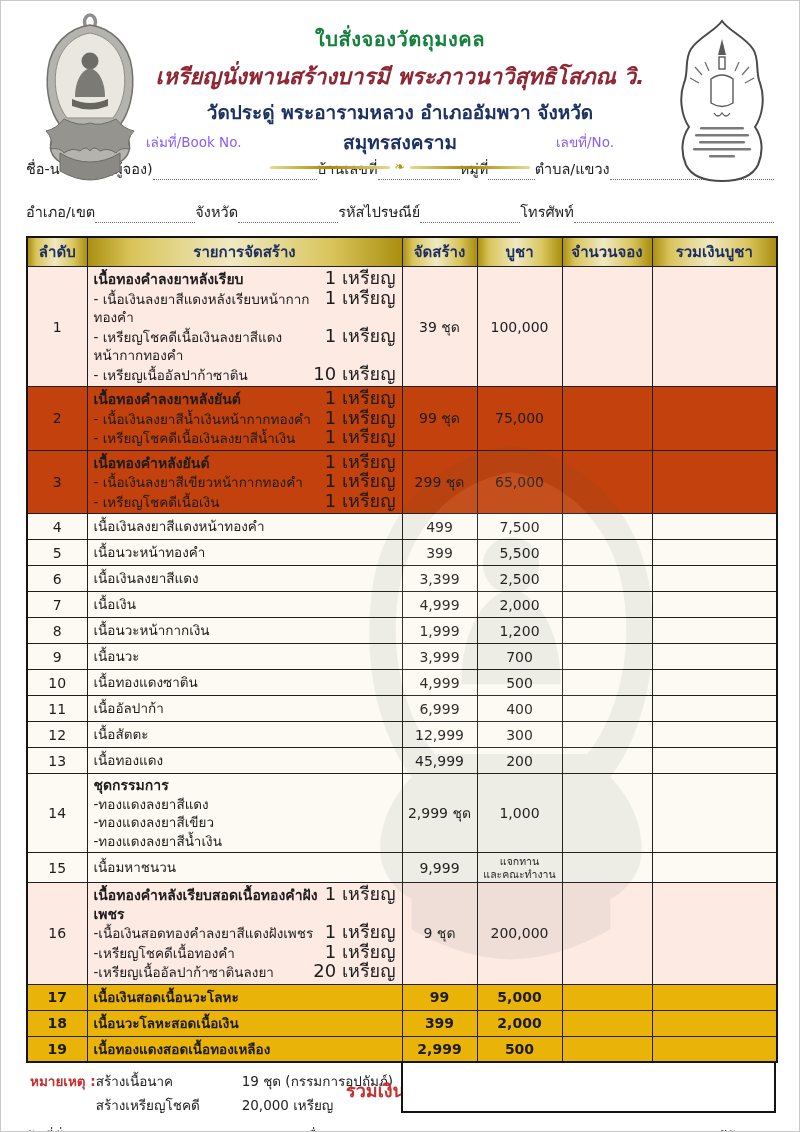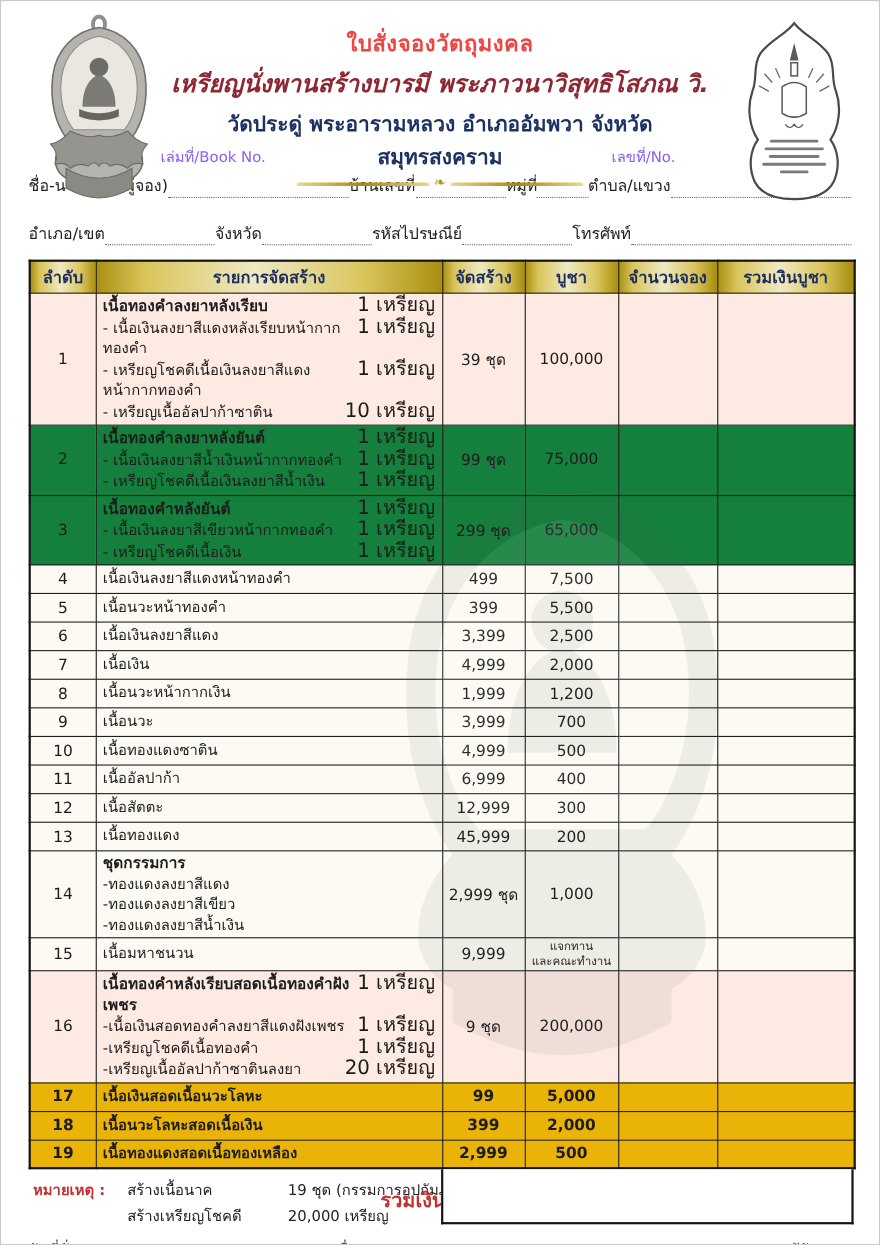--- a/index.html
+++ b/index.html
@@ -7,21 +7,21 @@
   body {
     width:800px; height:1132px; background:#ffffff; position:relative;
     font-family:"DejaVu Sans","Liberation Sans",sans-serif;
     color:#1c1c1c; border:1px solid #c9c9c9; overflow:hidden;
   }
   
   .header { position:relative; height:150px; }
   .medallion { position:absolute; left:33px; top:12px; }
   .amulet-back { position:absolute; left:668px; top:14px; }
   .titles { position:absolute; left:150px; right:150px; top:22px; text-align:center; }
-  .title-main { font-size:20px; font-weight:bold; color:#ef4444; letter-spacing:.5px; }
+  .title-main { font-size:20px; font-weight:bold; color:#15803d; letter-spacing:.5px; }
   .title-sub  { font-size:22px; font-weight:bold; font-style:italic; color:#8e2633; margin-top:4px; }
   .title-temple { font-size:19px; font-weight:bold; color:#1d3263; margin-top:3px; }
   .divider { display:flex; align-items:center; justify-content:center; margin-top:5px; }
   .div-line { width:120px; height:3px; background:linear-gradient(90deg,#e8d98a,#a8880a,#e8d98a); border-radius:2px; }
   .div-orn { color:#b3940f; font-size:13px; margin:0 5px; line-height:10px; }
   .bookno-label { position:absolute; top:130px; font-size:13.5px; color:#8b5cf6; }
   .bookno-label.book { left:145px; }
   .bookno-label.no   { left:555px; }
   
   .form-line { display:flex; align-items:flex-end; margin:0 25px; font-size:14.5px; color:#222; white-space:nowrap; }
@@ -33,36 +33,36 @@
   .table-zone { position:relative; }
   table.order { border-collapse:collapse; width:750px; margin:13px 25px 0; border:2.5px solid #141414; table-layout:fixed; }
   th, td { border:1.6px solid #1f1f1f; }
   th {
     background:linear-gradient(90deg,#a98e10 0%,#d9c45a 14%,#efe9c2 46%,#d9c45a 78%,#a98e10 100%);
     color:#1c2d5e; font-size:15px; font-weight:bold; height:29px; padding:2px 3px;
   }
   td { font-size:14px; padding:2px 6px; vertical-align:middle; }
   td.c-no, td.c-made, td.c-price, td.c-order, td.c-total { text-align:center; padding:2px 2px; }
   tr.bg-pink  td { background:#fdeae3; }
-  tr.bg-blue  td { background:#15803d; }
+  tr.bg-blue  td { background:#c2410c; }
   tr.bg-cream td { background:#fcfaf2; }
   tr.bg-yellow td { background:#eab308;font-weight:bold; }
   tr.h-sm td { height:26px; }
   .item-line { display:flex; justify-content:space-between; align-items:baseline; line-height:18.5px; }
   .item-line.bold > .t { font-weight:bold; font-size:14px; }
   .item-line .t { font-size:13.5px; }
   .item-line .qty { font-size:18px; flex-shrink:0; padding-left:4px; }
   .price-small div { font-size:10.5px; line-height:12.5px; }
   
   .watermark { position:absolute; left:305px; top:170px; width:410px; height:570px;
                opacity:.075; z-index:40; pointer-events:none; }
   .watermark svg { width:100%; height:100%; }
   
   .summary { position:relative; margin:0 25px; height:52px; }
-  .notes { position:absolute; left:4px; top:7px; display:flex; gap:20px; font-size:13.5px; color:#222; }
+  .notes { position:absolute; left:4px; top:7px; display:flex; gap:0; font-size:13.5px; color:#222; }
   .notes-label { color:#c53030; font-weight:bold; }
   .notes-grid { display:grid; grid-template-columns:122px auto; column-gap:24px; row-gap:2px; }
   .total-label { position:absolute; left:320px; top:13px; color:#c53030; font-weight:bold; font-size:18px; }
   .total-box { position:absolute; left:375px; top:0; width:375px; height:50px;
                border:2.5px solid #141414; border-top:none; background:#fff; }
   
   .sig-line { display:flex; align-items:flex-end; margin:0 25px; font-size:14.5px; color:#222; white-space:nowrap; }
   .sig-line.s1 { margin-top:10px; }
 </style>
 </head>

